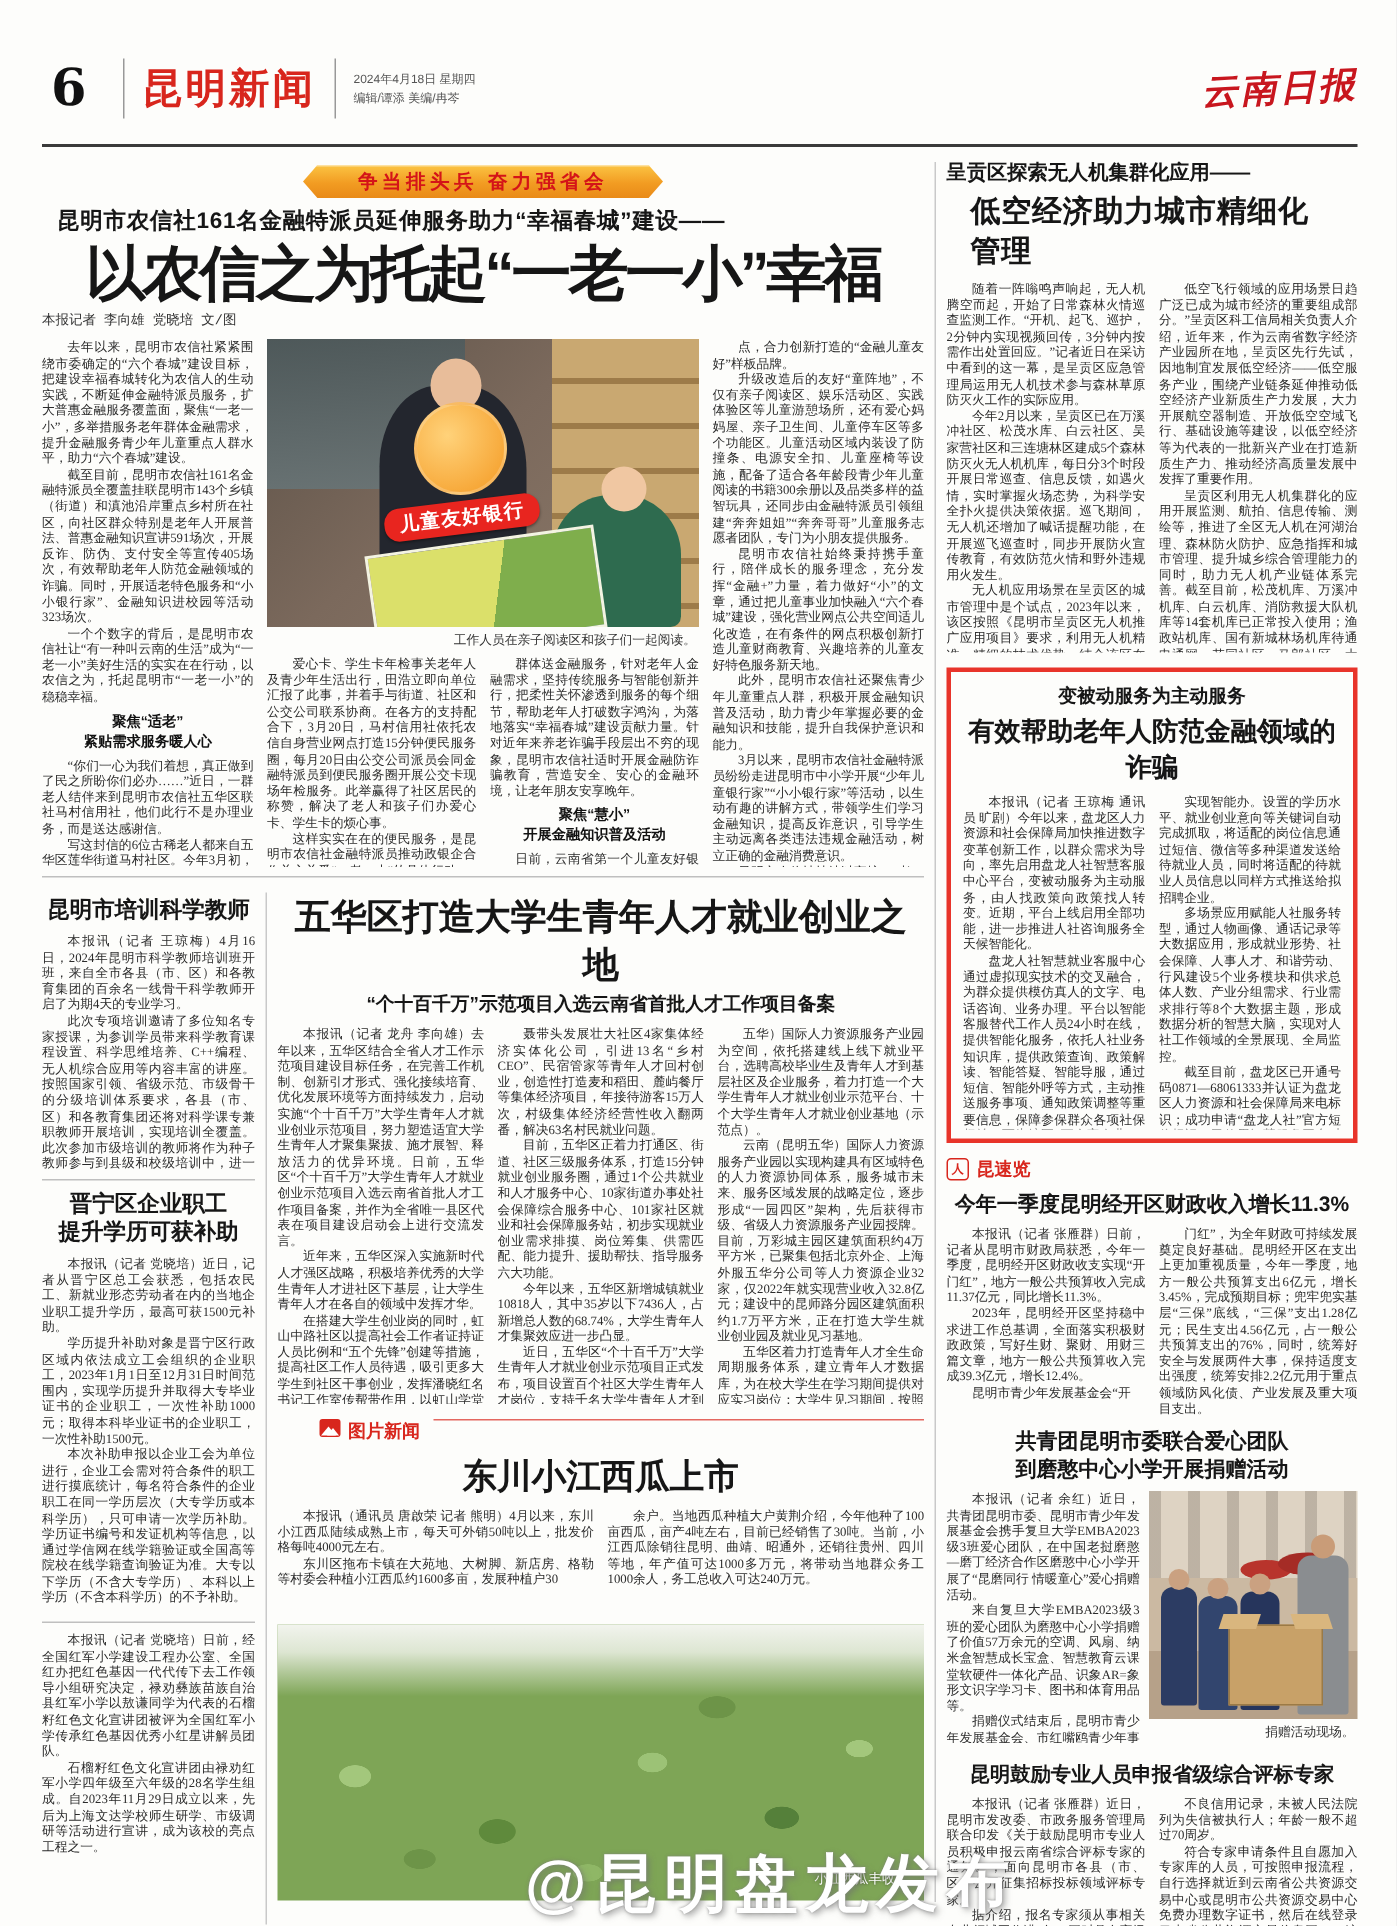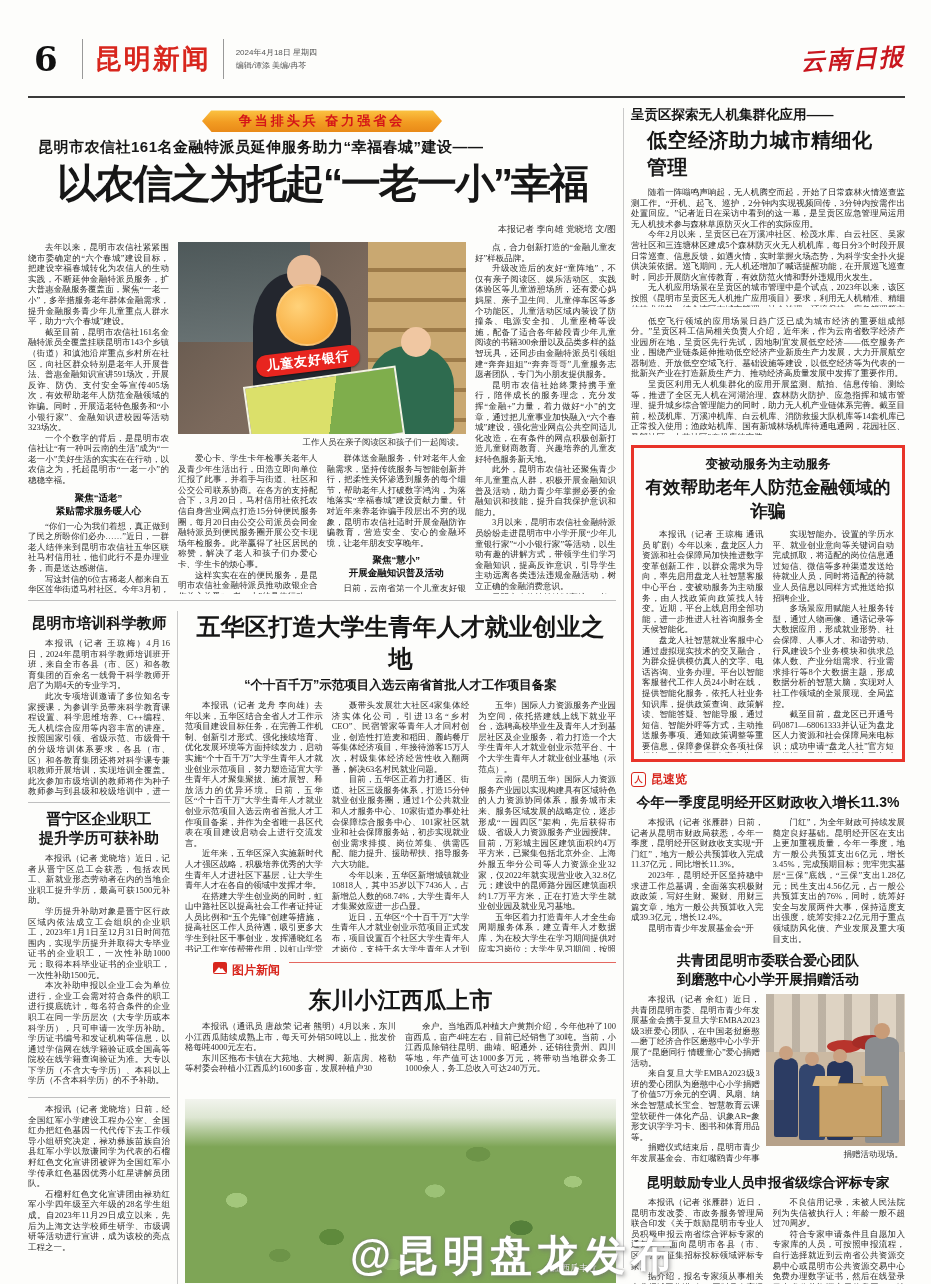--- a/index.html
+++ b/index.html
@@ -32,21 +32,21 @@
   .ribbon-wrap { display:flex; justify-content:center; margin:6px 0 4px; }
   .ribbon {
     min-width:240px; height:22px; display:flex; align-items:center; justify-content:center;
     background:linear-gradient(180deg,#fbc443 0%,#f29c22 55%,#e98a18 100%);
     clip-path:polygon(0 50%,4% 0,96% 0,100% 50%,96% 100%,4% 100%);
     box-shadow:inset 0 1px 0 rgba(255,255,255,.5);
   }
   .ribbon span { color:#d41418; font-weight:900; font-size:13px; letter-spacing:3px; font-family:"Liberation Sans",sans-serif; }
   .lead-kicker { font-size:15px; margin:6px 0 0 10px; letter-spacing:.5px; }
   .lead-title { font-size:40px; letter-spacing:-2px; text-align:center; margin:2px 0 0; line-height:48px; }
-  .lead-byline { text-align:right; font-size:9px; color:#333; margin:16px 0 6px; font-family:Liberation Sans, sans-serif; }
+  .lead-byline { text-align:left; font-size:9px; color:#333; margin:0 0 6px; font-family:Liberation Mono, monospace; }
   .lead-cols { display:flex; gap:9px; height:352px; }
   .lead-mid { width:288px; flex:none; display:flex; flex-direction:column; }
   .photo1 { position:relative; height:192px; overflow:hidden; background:linear-gradient(135deg,#5d5248 0%,#7b695c 45%,#8d7a6a 100%); }
   .p1-window { position:absolute; left:0; top:0; width:46%; height:52%; background:linear-gradient(180deg,#4a5a5e,#66767a); opacity:.8; }
   .p1-shelf { position:absolute; right:0; top:0; width:34%; height:100%;
     background:repeating-linear-gradient(180deg,#c9a871 0 26px,#9d7b49 26px 30px); }
   .p1-person { position:absolute; left:26%; top:16%; width:34%; height:70%; border-radius:40% 42% 10% 10%; background:#23262e; }
   .p1-head { position:absolute; left:38%; top:7%; width:34px; height:36px; border-radius:50%; background:#e8bd9a; }
   .p1-child { position:absolute; right:4%; bottom:0; width:30%; height:46%; border-radius:45% 45% 8% 8%; background:#2e6b4f; }
   .p1-childhead { position:absolute; right:12%; bottom:40%; width:30px; height:30px; border-radius:50%; background:#f0c7a2; }
@@ -88,21 +88,21 @@
       radial-gradient(26px 16px at 22% 85%, #6d9448 0 40%, transparent 42%),
       radial-gradient(24px 14px at 48% 90%, #8fb766 0 40%, transparent 42%),
       radial-gradient(30px 18px at 68% 30%, #6d9448 0 40%, transparent 42%),
       linear-gradient(180deg,#f2f4ee 0%,#dde6d2 10%,rgba(222,230,210,0) 26%);
   }
   .photo3 .cap { position:absolute; right:10px; bottom:8px; color:#fff; font-size:9px; text-shadow:0 0 2px rgba(0,0,0,.6); }
 
   
   .drone-kicker { font-size:13.5px; margin:2px 0 0; }
   .drone-title { font-size:20px; text-align:left; margin:3px 16px 6px; letter-spacing:.5px; }
-  .drone-cols { display:flex; gap:9px; height:248px;flex-direction:column; }
+  .drone-cols { display:flex; gap:9px; height:248px; }
 
   .redbox { border:3px solid #e8342a; margin-top:10px; padding:8px 8px 6px; }
   .redbox-kicker { font-size:12.5px; text-align:center; margin:0; }
   .redbox-title { font-size:17.5px; text-align:center; margin:2px 0 6px; }
   .redbox-cols { display:flex; gap:9px; height:224px; }
 
   .express-hdr { display:flex; align-items:center; gap:5px; margin:9px 0 6px; }
   .jingkai-title { font-size:14px; text-align:center; margin:4px 0 5px; }
   .jingkai-cols { display:flex; gap:9px; height:126px; }
 

